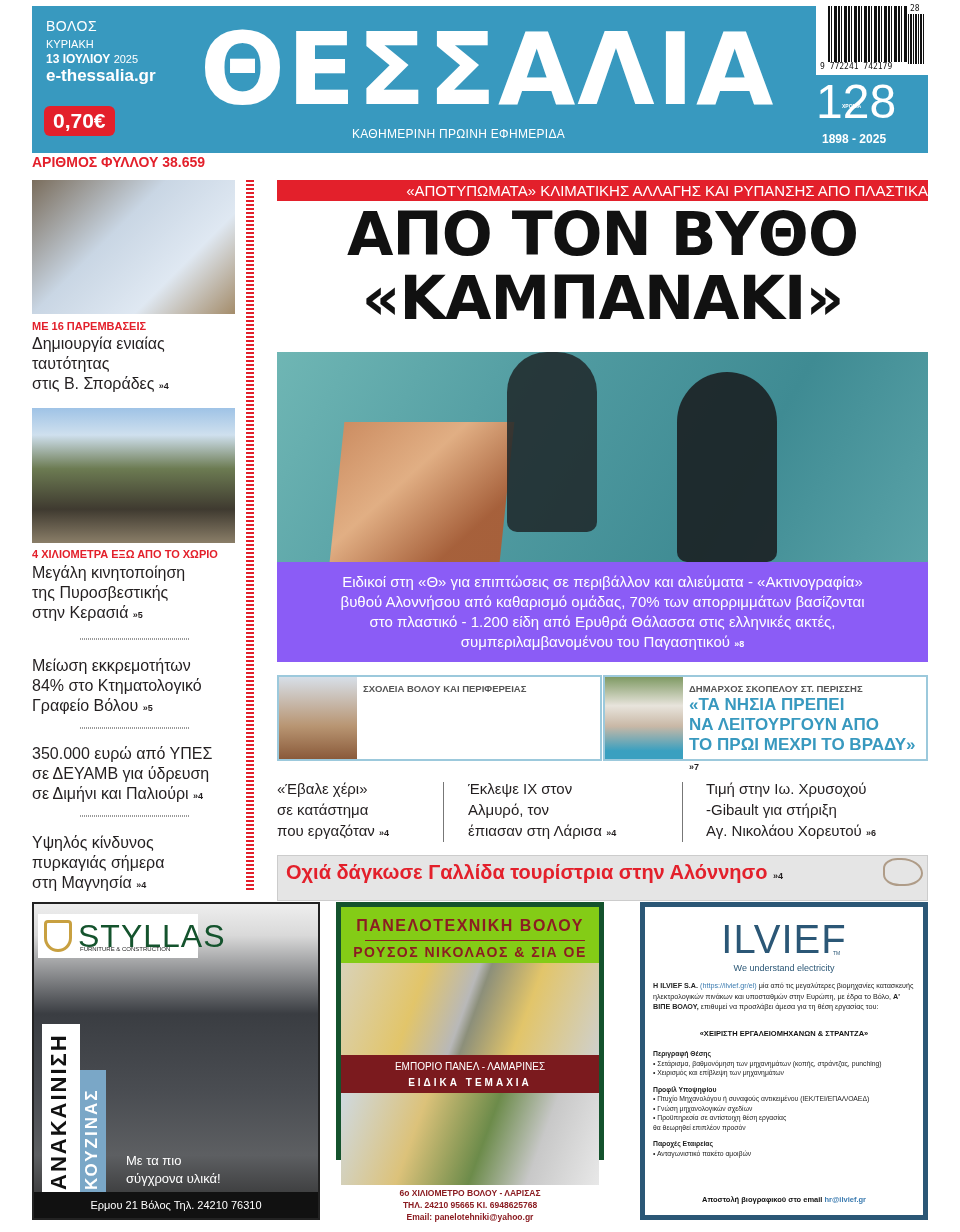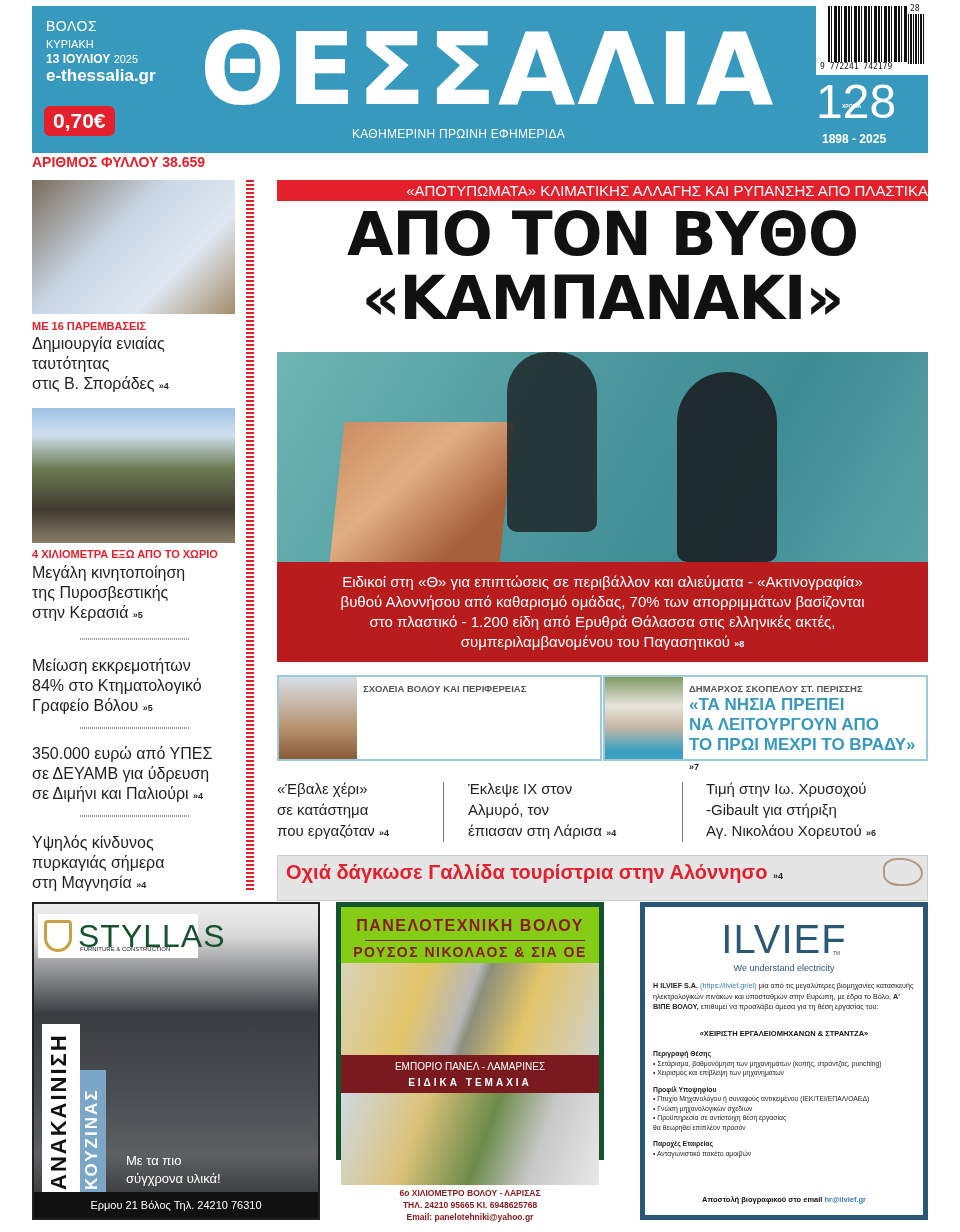--- a/index.html
+++ b/index.html
@@ -30,21 +30,21 @@
   
   .photo{background:#888}
   .kicker-red{color:#e3202b;font-weight:bold;font-size:11px}
   .lcol-text{font-size:16px;line-height:20px;color:#231f20}
   .arrow{font-size:9px;font-weight:bold}
   .dots{height:2px;background:repeating-linear-gradient(90deg,#999 0 1px,#fff 1px 2px)}
   
   .topbar{left:277px;top:180px;width:651px;height:21px;background:#e3202b;color:#fff;font-size:15px;text-align:right;line-height:21px}
   .headline{left:277px;top:202px;width:651px;text-align:center;font-family:"DejaVu Sans",sans-serif;font-weight:bold;font-size:60px;line-height:64px;letter-spacing:-1px;color:#111}
   .main-photo{left:277px;top:352px;width:651px;height:210px;background:linear-gradient(120deg,#6fb6b4 0%,#4f9aa0 40%,#3f8b93 70%,#5aa3a8 100%)}
-  .caption{left:277px;top:562px;width:651px;height:100px;background:#b91c1c;color:#fff;text-align:center;font-size:15px;line-height:20px;padding-top:10px}
+  .caption{left:277px;top:562px;width:651px;height:100px;background:#8b5cf6;color:#fff;text-align:center;font-size:15px;line-height:20px;padding-top:10px}
   .teaser{top:675px;width:325px;height:86px;border:2px solid #9cc9dc;background:#fff}
   .teaser .thumb{position:absolute;left:0;top:0;width:78px;height:82px}
   .teaser .kick{position:absolute;left:84px;top:6px;font-size:9.5px;font-weight:bold;color:#555}
   .teaser .ttl{position:absolute;left:84px;top:18px;font-size:17px;line-height:20px;font-weight:bold;color:#3899bf}
   .brief{top:778px;font-size:15px;line-height:21px;color:#231f20}
   .bsep{top:782px;width:1px;height:60px;background:#777}
   .redbar{left:277px;top:855px;width:651px;height:46px;background:#e5e5e5;border:1px solid #ccc}
   .redbar span.t{position:absolute;left:8px;top:5px;color:#e3202b;font-weight:bold;font-size:20px}
   
   .ad1{left:32px;top:902px;width:288px;height:318px;border:2px solid #222;background:linear-gradient(180deg,#eee 0%,#d9d9d9 10%,#3a3d42 35%,#4a4d52 60%,#5d5f62 80%,#2b2b2b 100%)}

